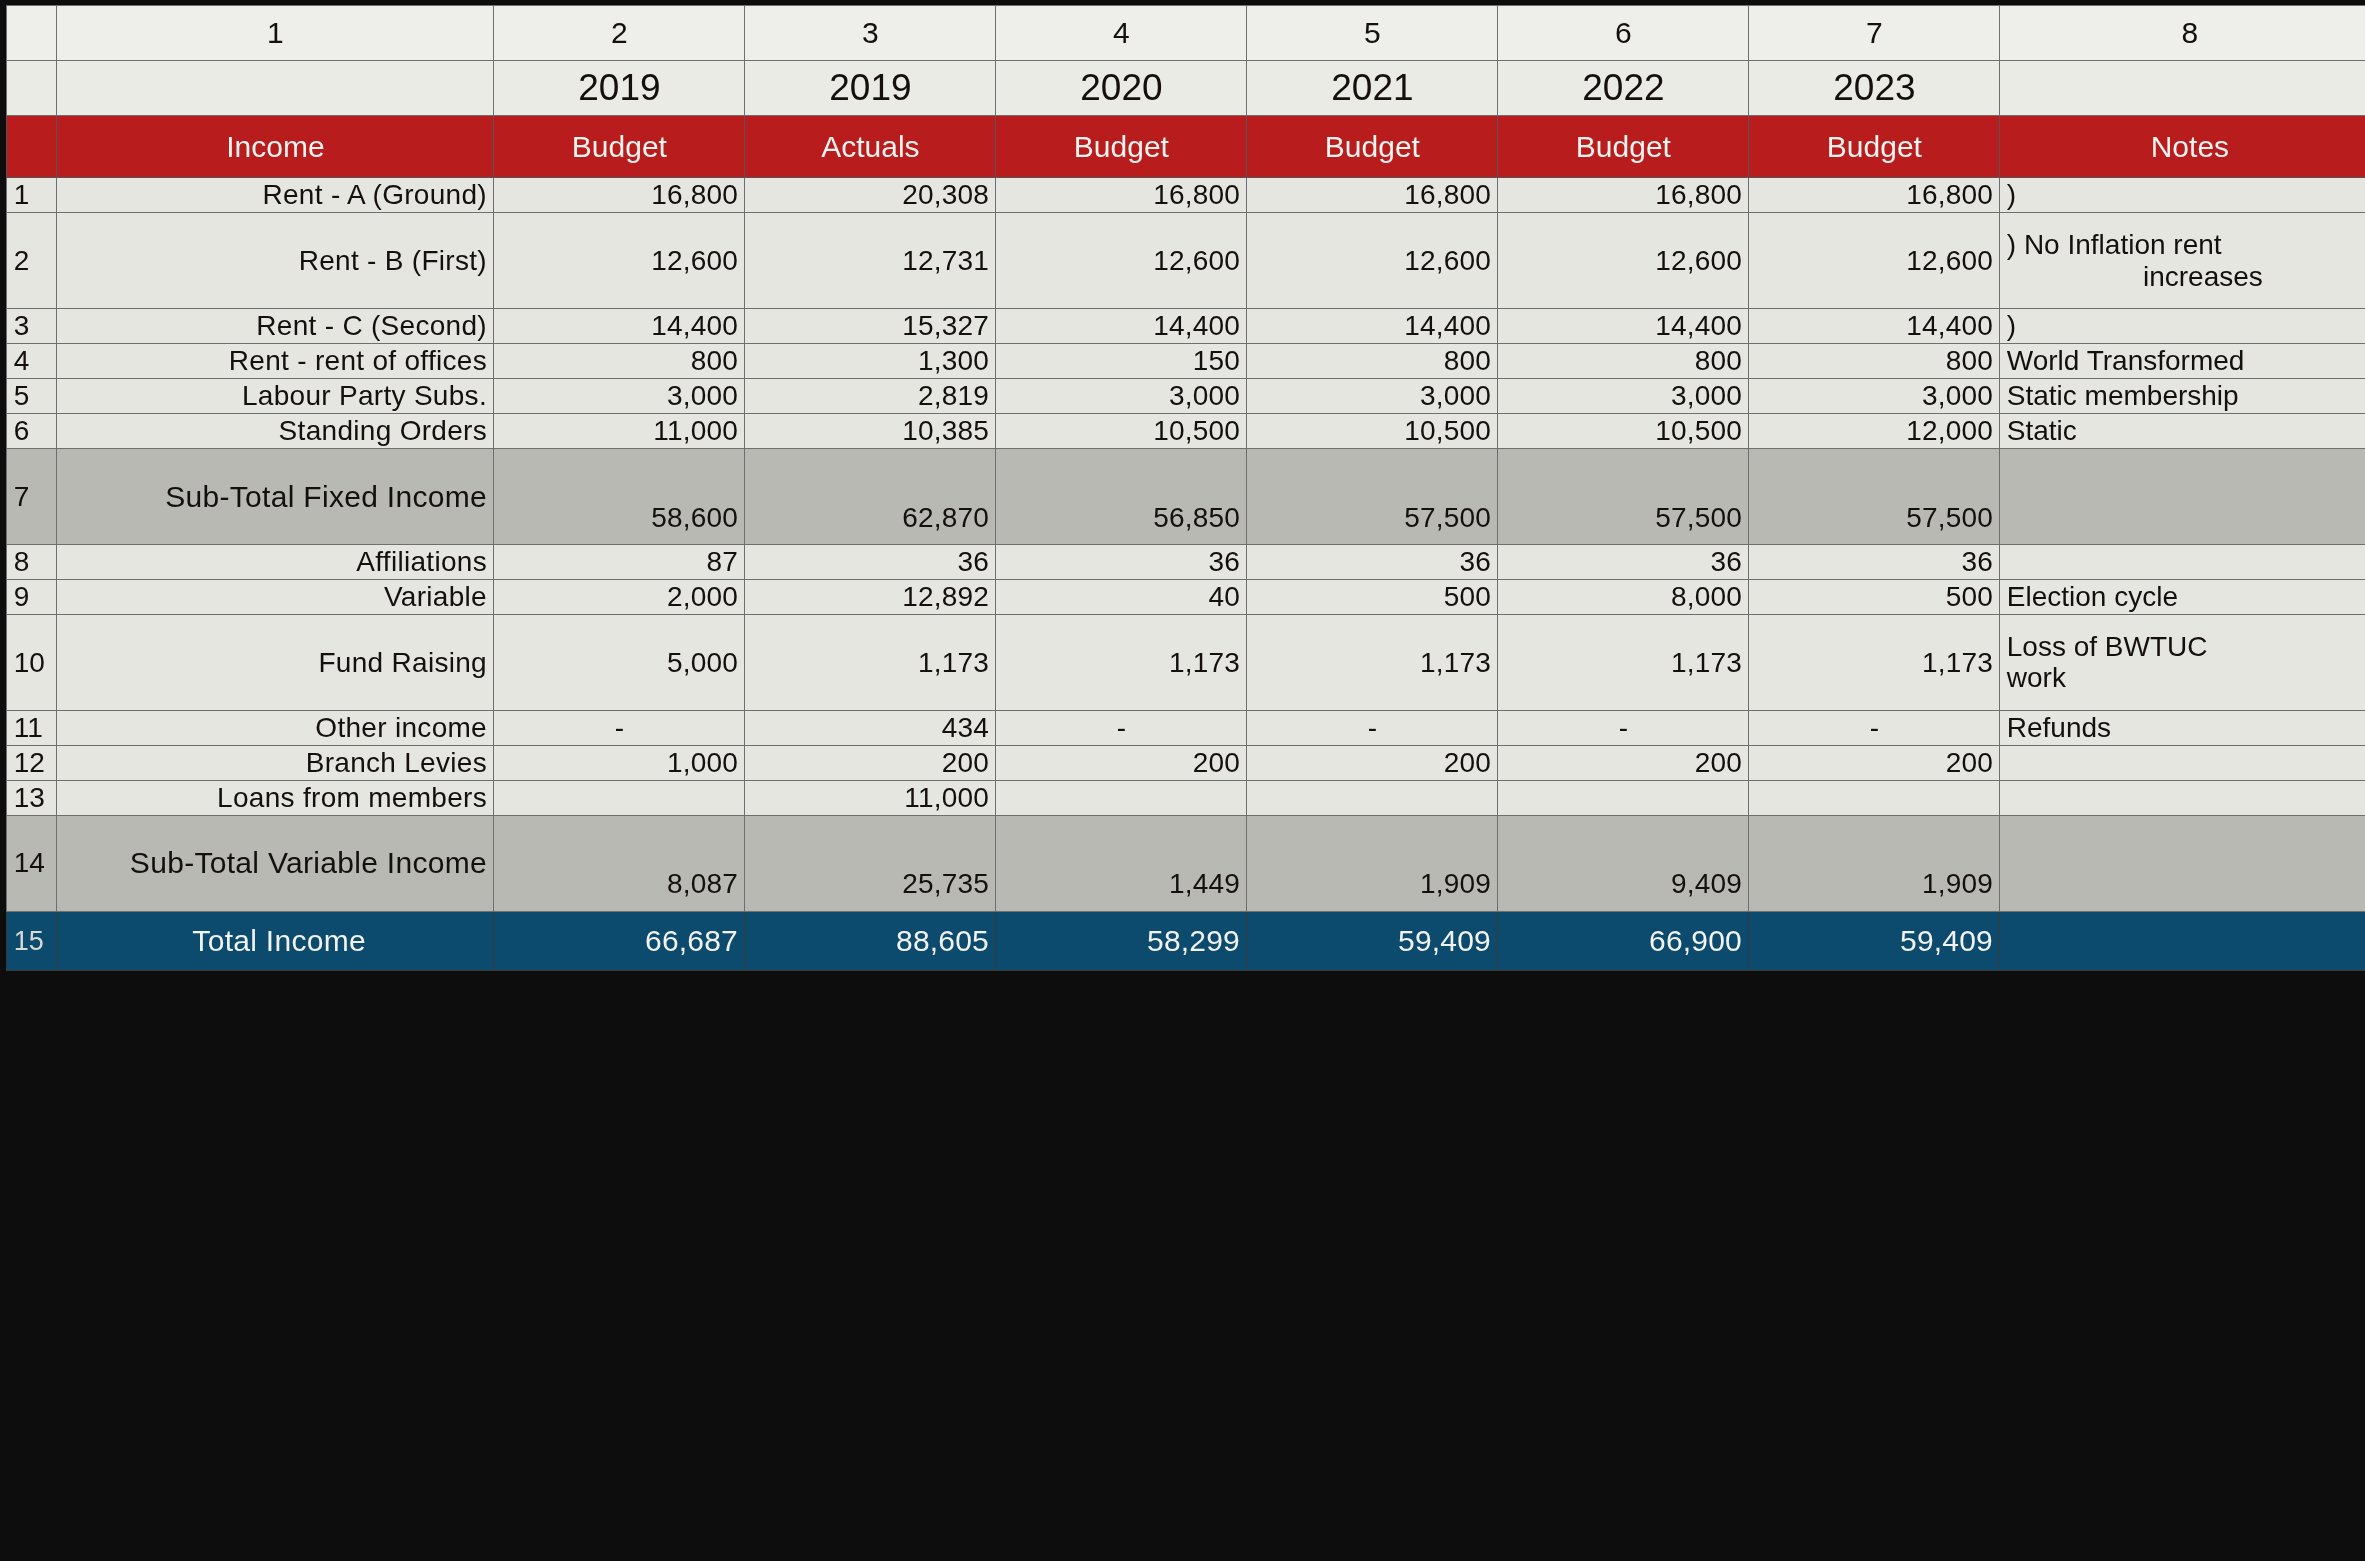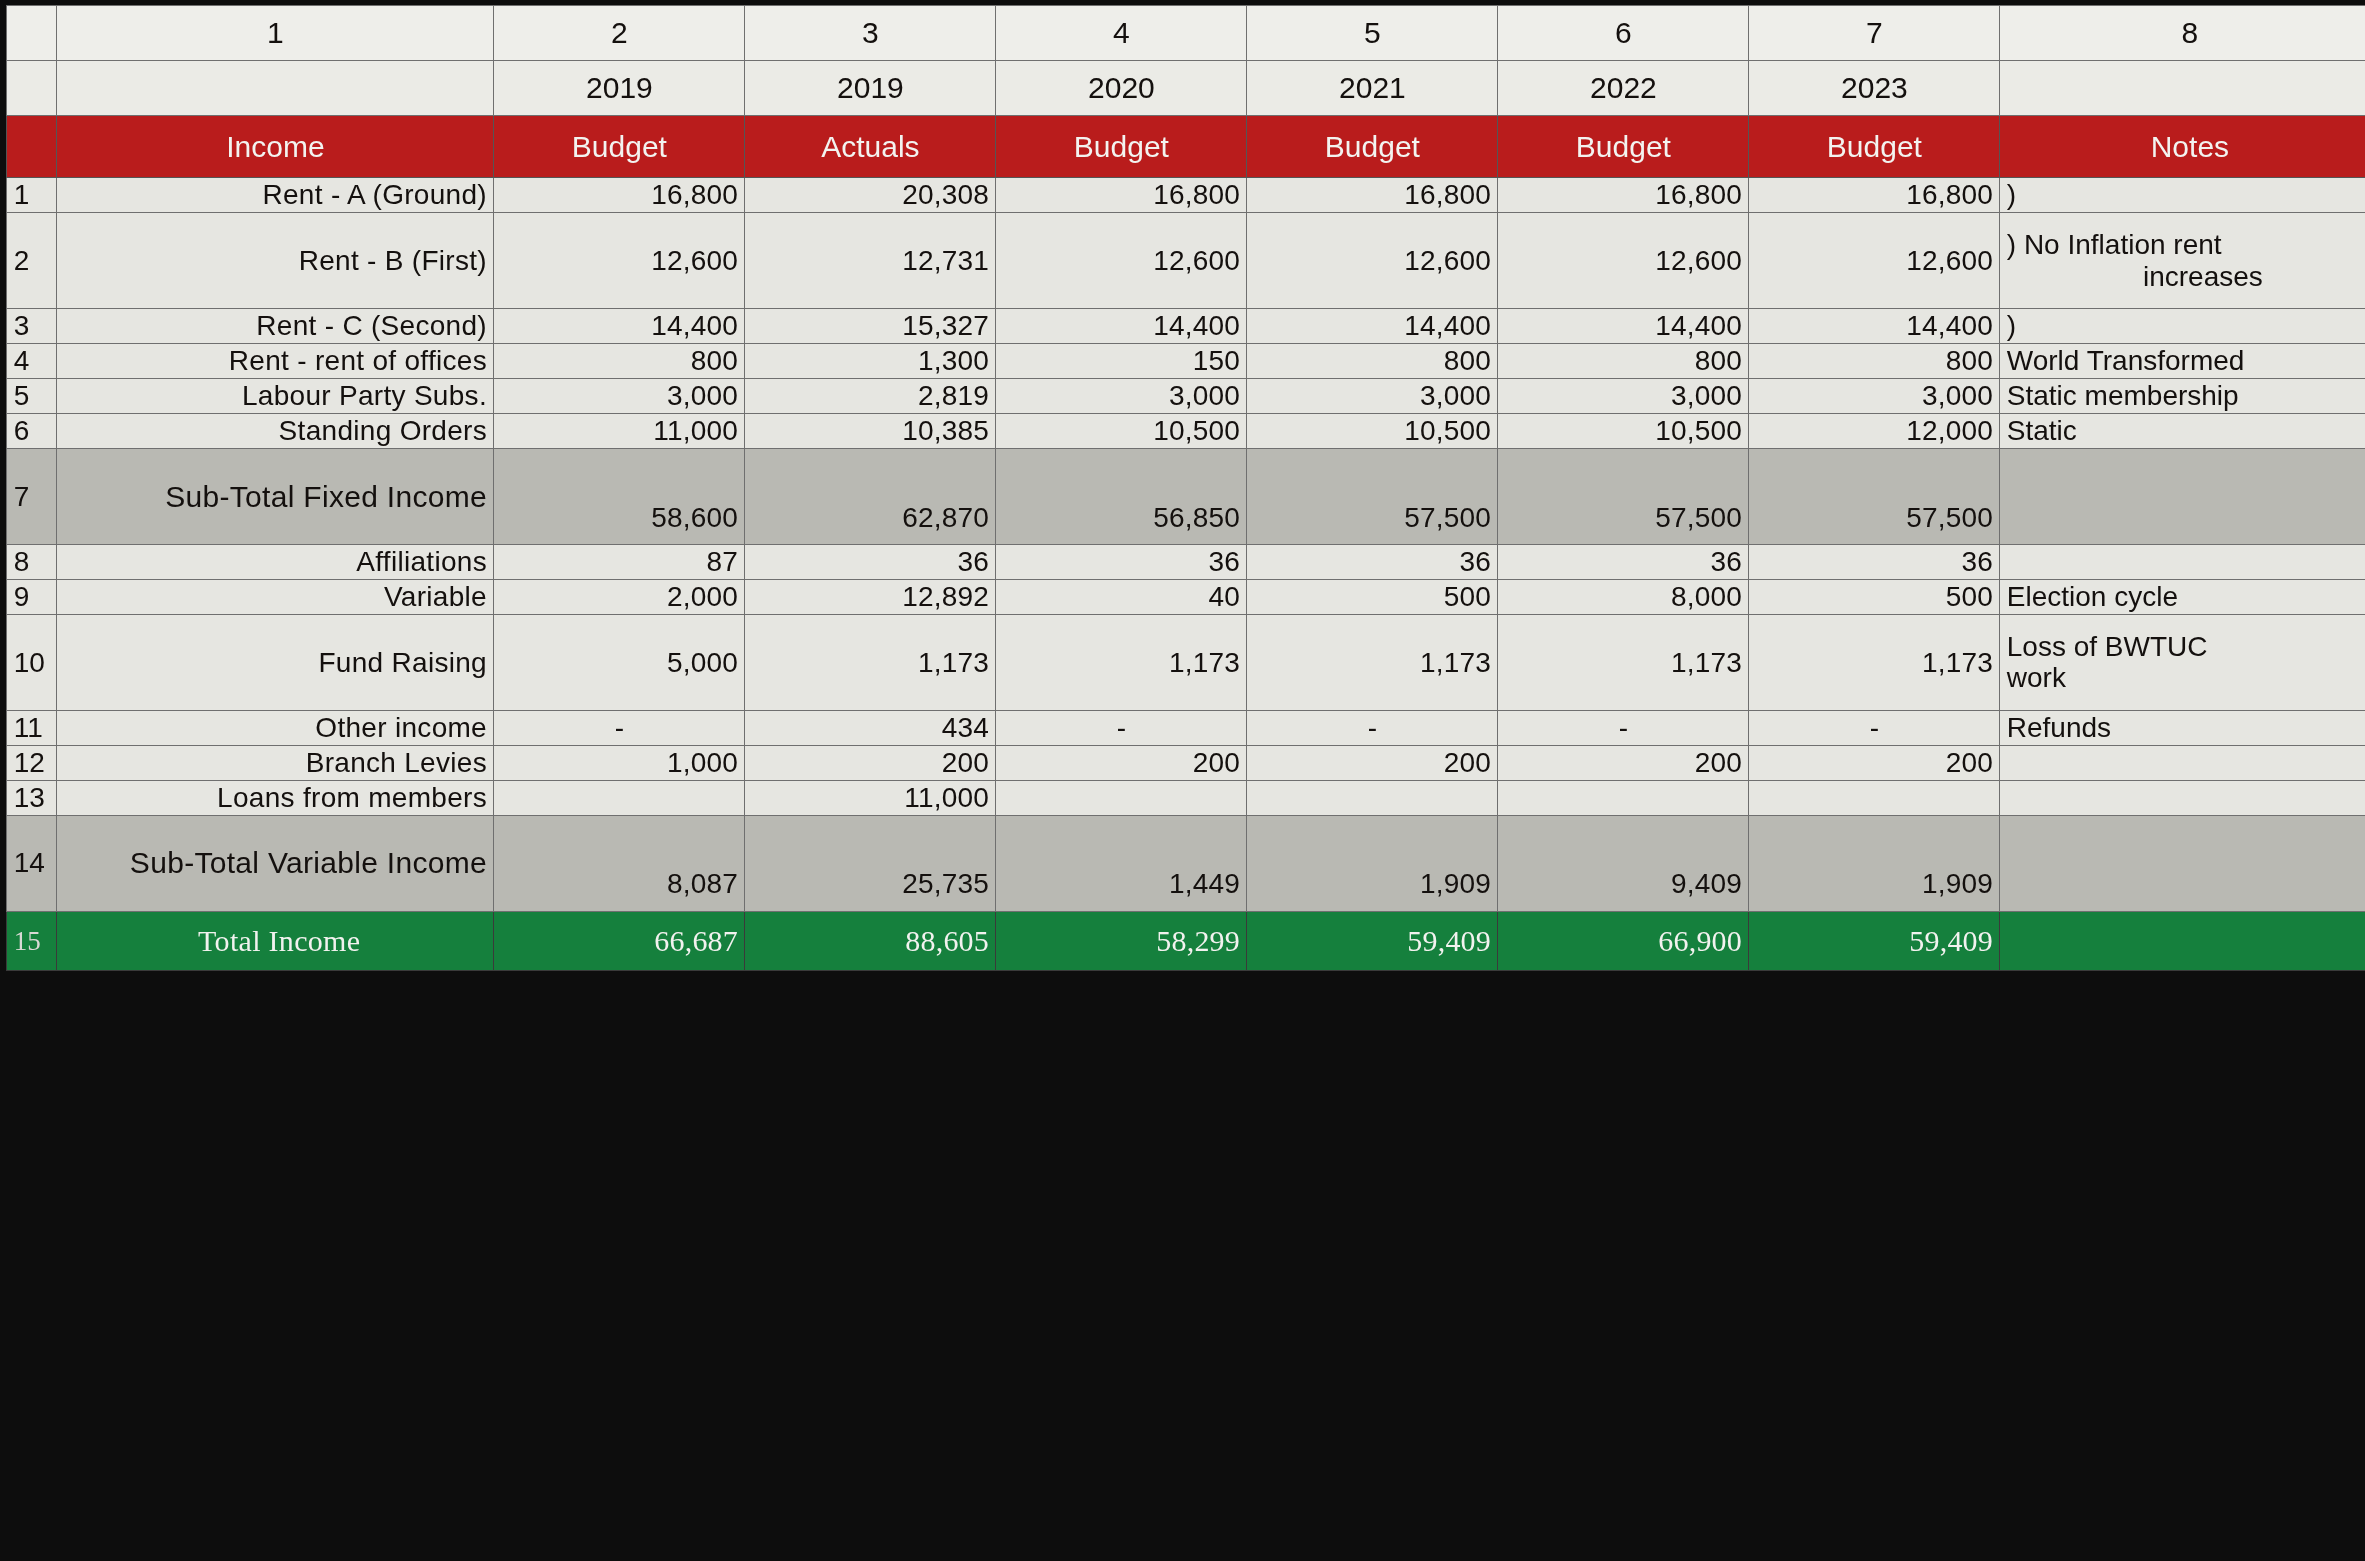--- a/index.html
+++ b/index.html
@@ -47,21 +47,21 @@
 
   
   tr.colnum td {
     text-align: center;
     font-size: 30px;
     background: #eeeeea;
     height: 55px;
   }
   tr.years td {
     text-align: center;
-    font-size: 30px;
+    font-size: 37px;
     background: #ebebe6;
     height: 55px;
   }
   tr.hdr td {
     background: #b91c1c;
     color: #f3f3f0;
     text-align: center;
     font-size: 30px;
     height: 62px;
     border-color: #555;
@@ -103,25 +103,24 @@
     text-align: right;
     font-size: 30px;
     padding-left: 6.4px;
   }
   tr.subtotal td.num {
     vertical-align: bottom;
     padding-bottom: 11px;
   }
   
   tr.total td {
-    background: #15803d;
+    background: #0c4a6e;
     color: #f2f2ef;
     border-color: #3a3a3a;
     height: 59px;
-    font-family: Liberation Serif, serif;
   }
   tr.total td.rowno { color: #d9d9d5; font-size: 27px; }
   tr.total td.label { text-align: center; font-size: 30px; padding-left: 14px; }
   tr.total td.num { font-size: 30px; }
   .tall2 { height: 96px; }
   .note-sub {
     display: block;
     text-align: center;
     padding-left: 26px;
   }

